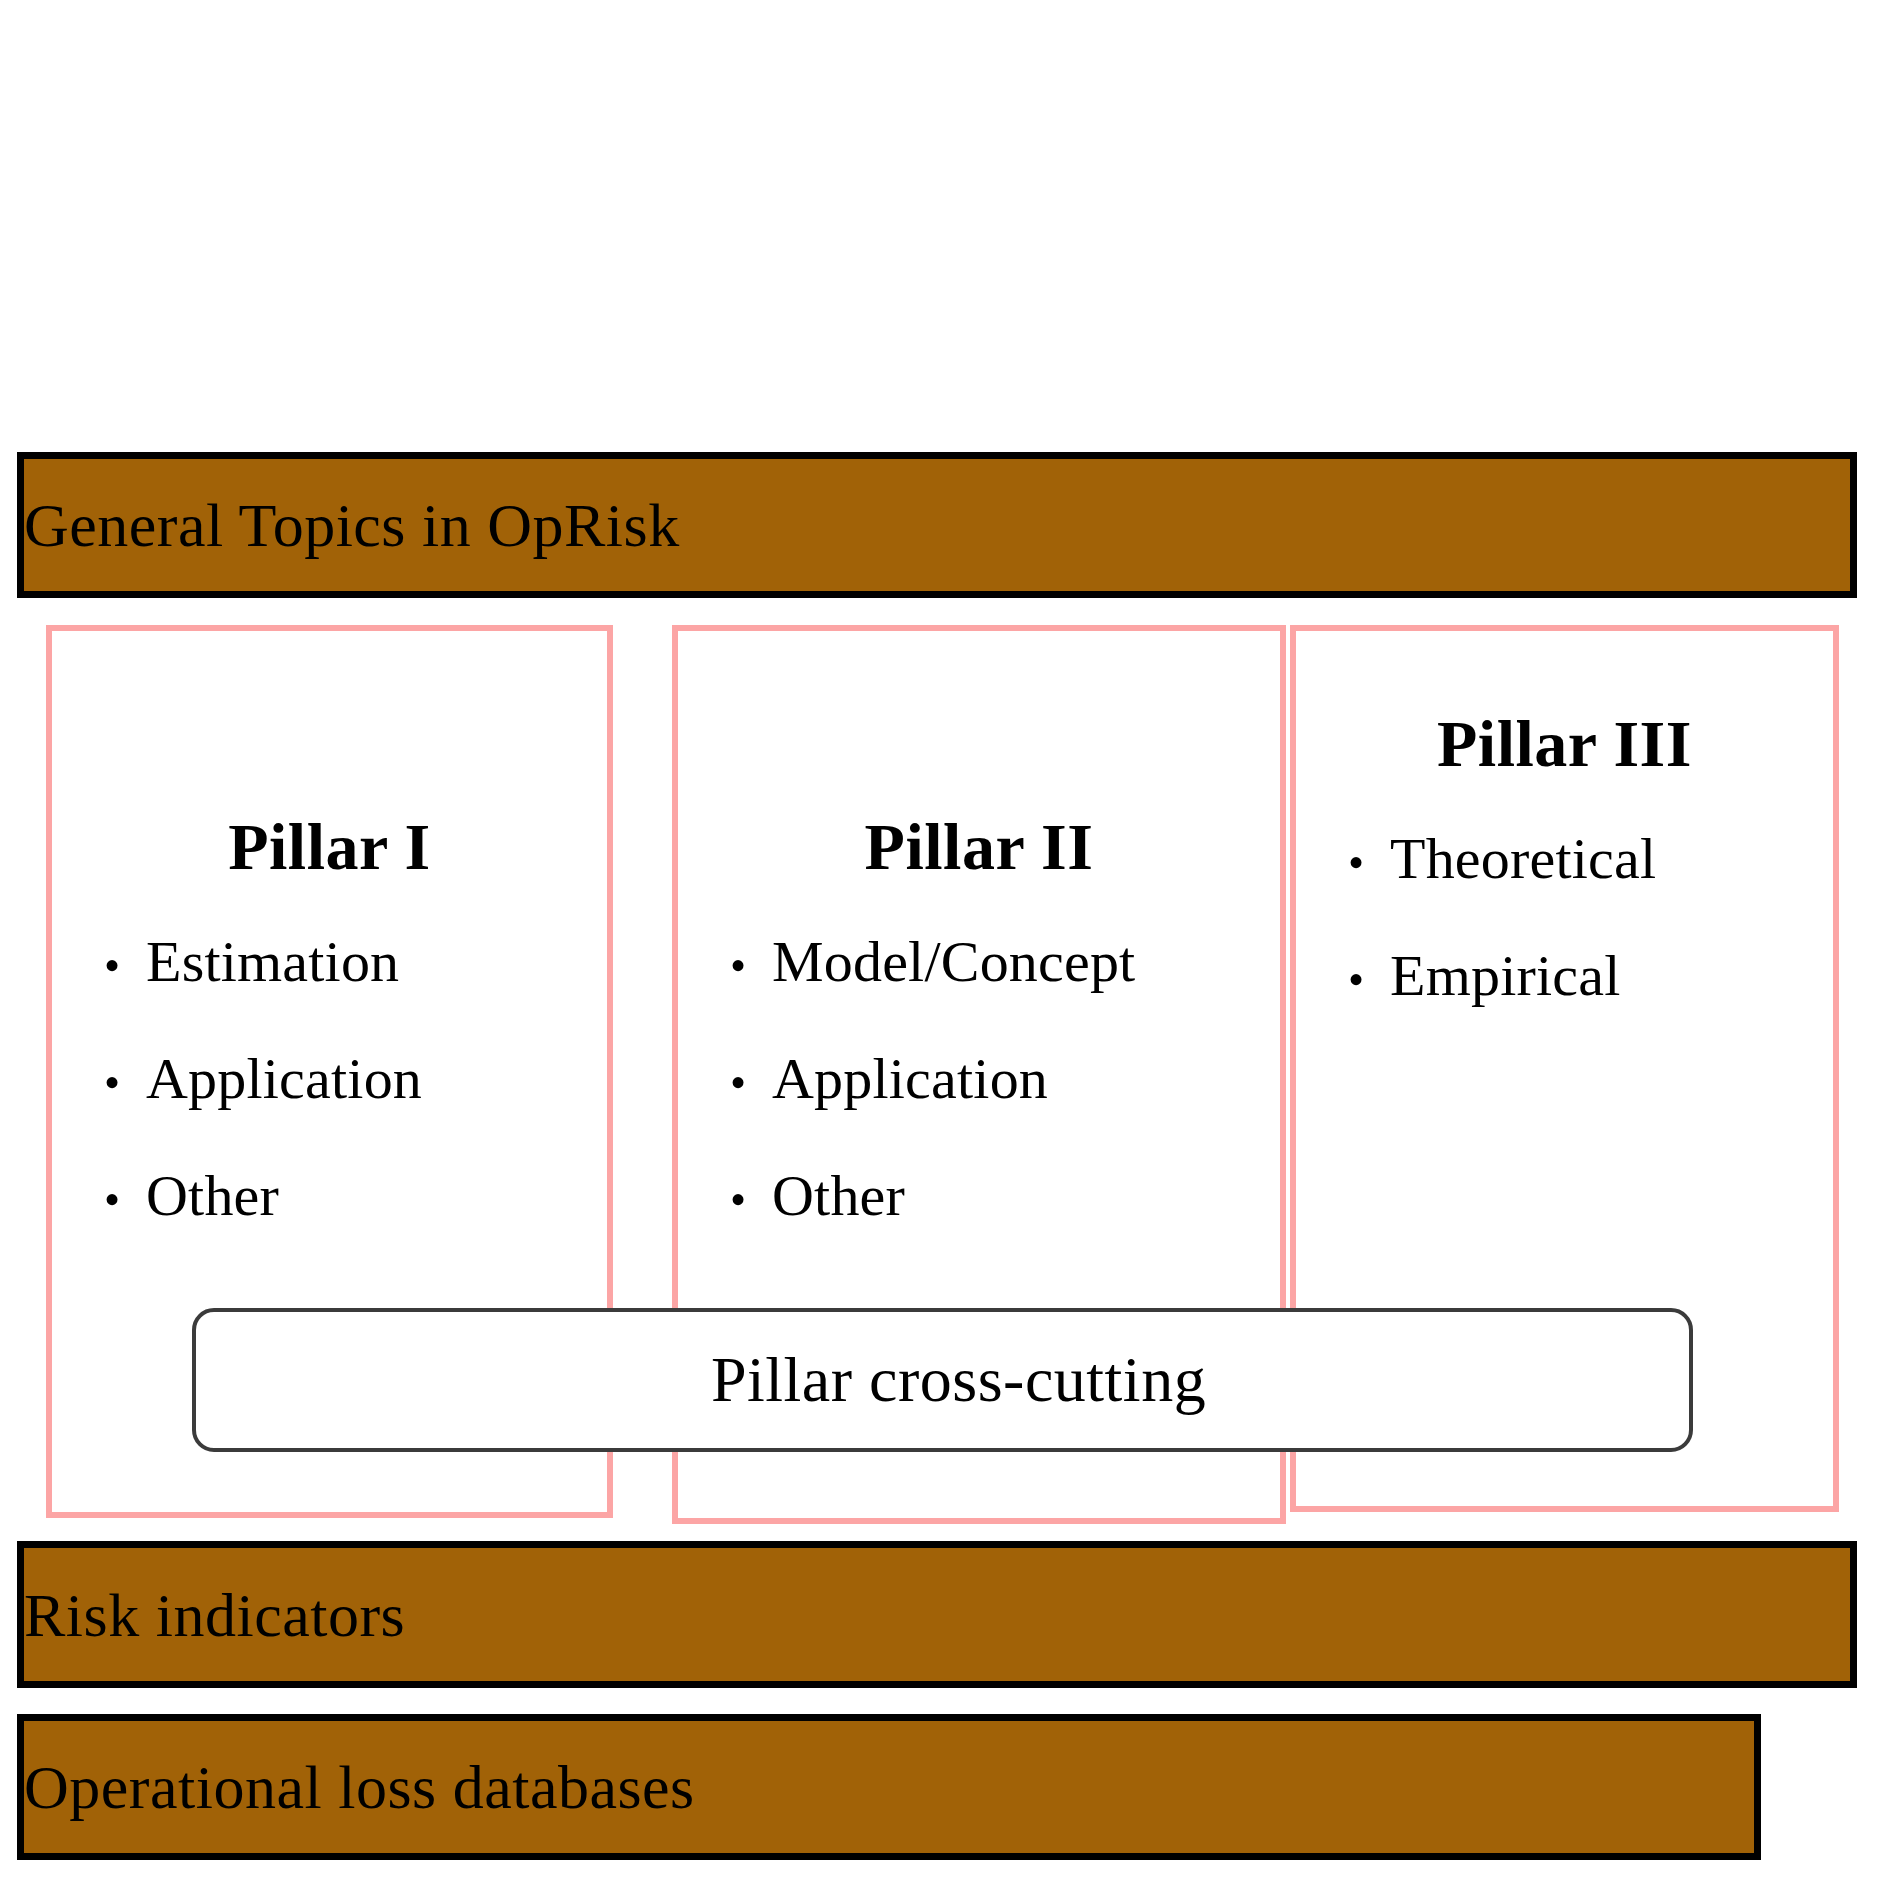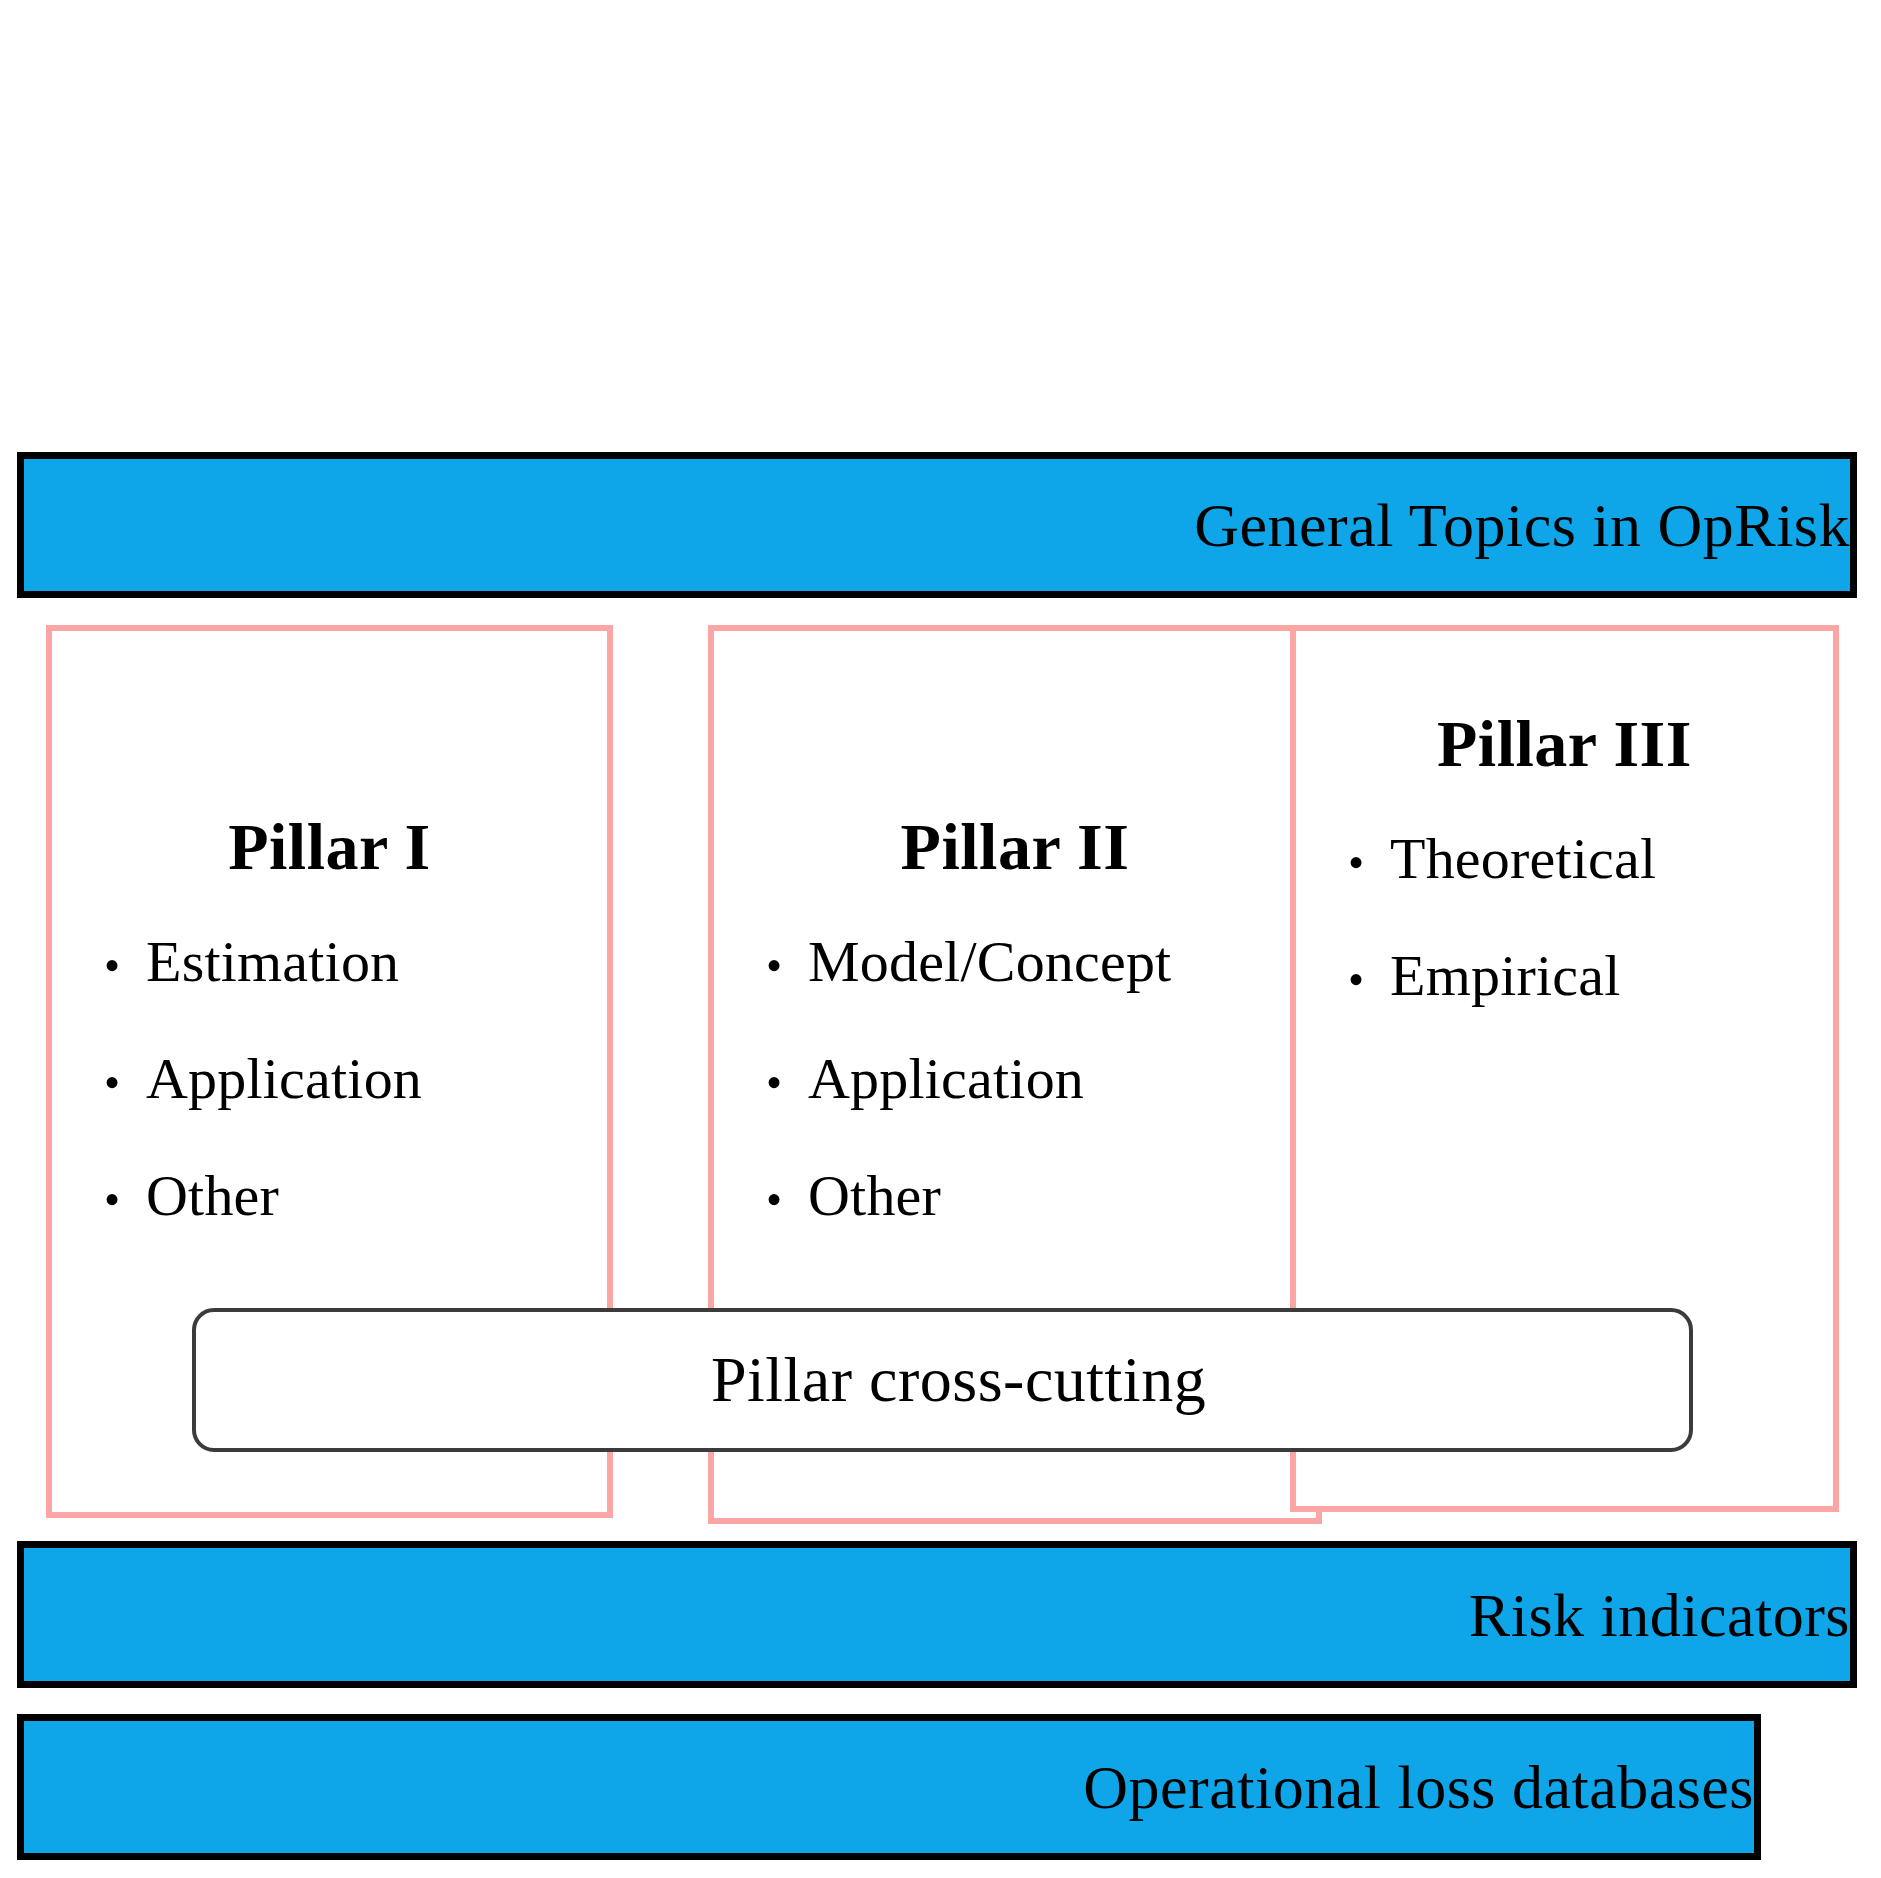--- a/index.html
+++ b/index.html
@@ -40,45 +40,45 @@
     line-height: 1.22;
     letter-spacing: 0.5px;
   }
   .roof-title .ln { display: block; white-space: nowrap; }
 
   
   .bar {
     position: absolute;
     box-sizing: border-box;
     border: 7px solid #000000;
-    background: #0ea5e9;
+    background: #a16207;
     display: flex;
     align-items: center;
-    justify-content: flex-end;
+    justify-content: flex-start;
   }
   .bar-label {
     font-size: 62px;
     line-height: 1;
     white-space: nowrap;
     letter-spacing: 0.5px;
   }
 
   #general-topics-bar { left: 17px;  top: 452px;  width: 1840px; height: 146px; }
   #risk-indicators-bar { left: 17px; top: 1541px; width: 1840px; height: 147px; }
   #loss-db-bar        { left: 17px;  top: 1714px; width: 1744px; height: 146px; }
 
   
   .pillar {
     position: absolute;
     box-sizing: border-box;
     border: 6px solid #fca5a5;
     background: #ffffff;
   }
   #pillar-col-1 { left: 46px;   top: 625px; width: 567px;  height: 893px; }
-  #pillar-col-2 { left: 672px;  top: 625px; width: 614px;  height: 899px; margin-left: 36px; }
+  #pillar-col-2 { left: 672px;  top: 625px; width: 614px;  height: 899px; }
   #pillar-col-3 { left: 1290px; top: 625px; width: 549px;  height: 887px; }
 
   .pillar-inner {
     position: absolute;
     left: 0;
     top: 0;
     width: 100%;
   }
   .pillar-title {
     text-align: center;

